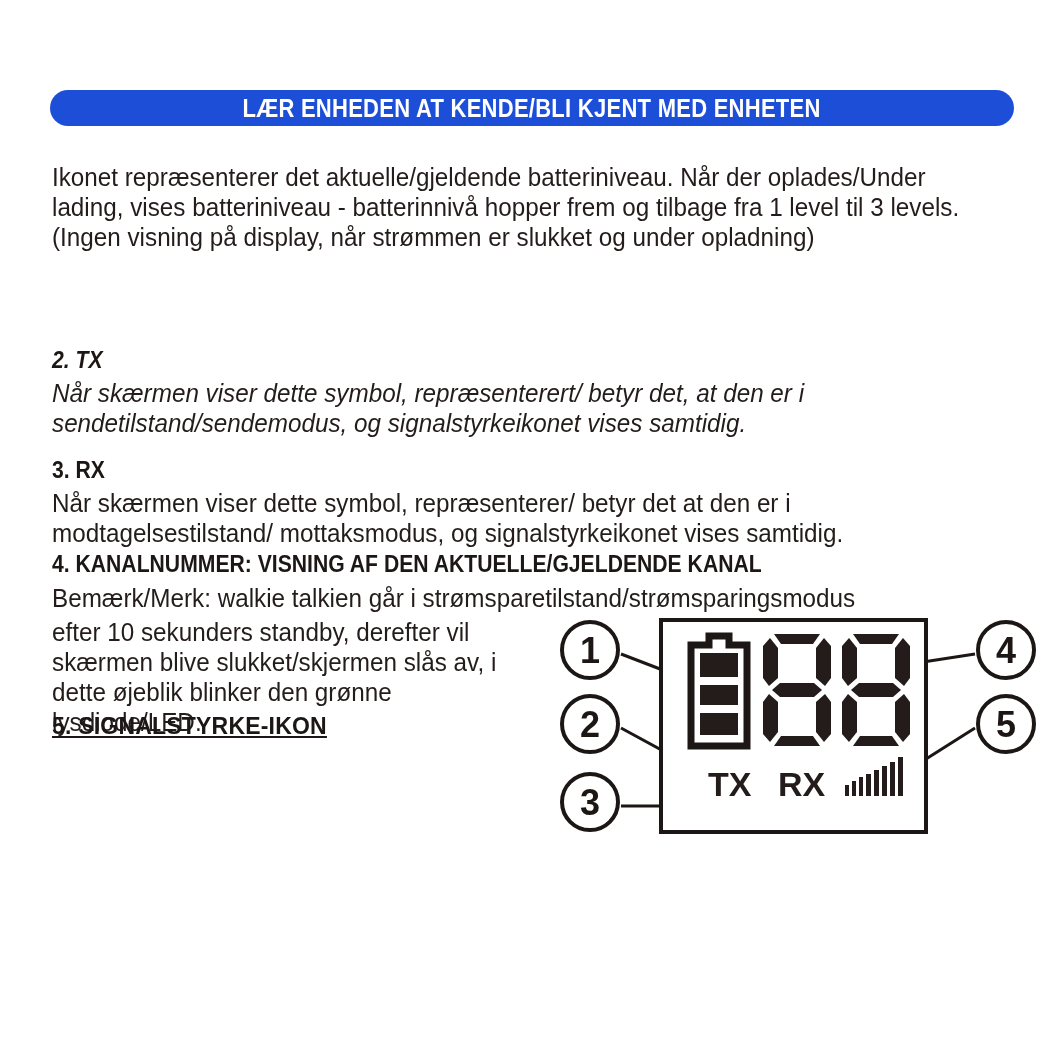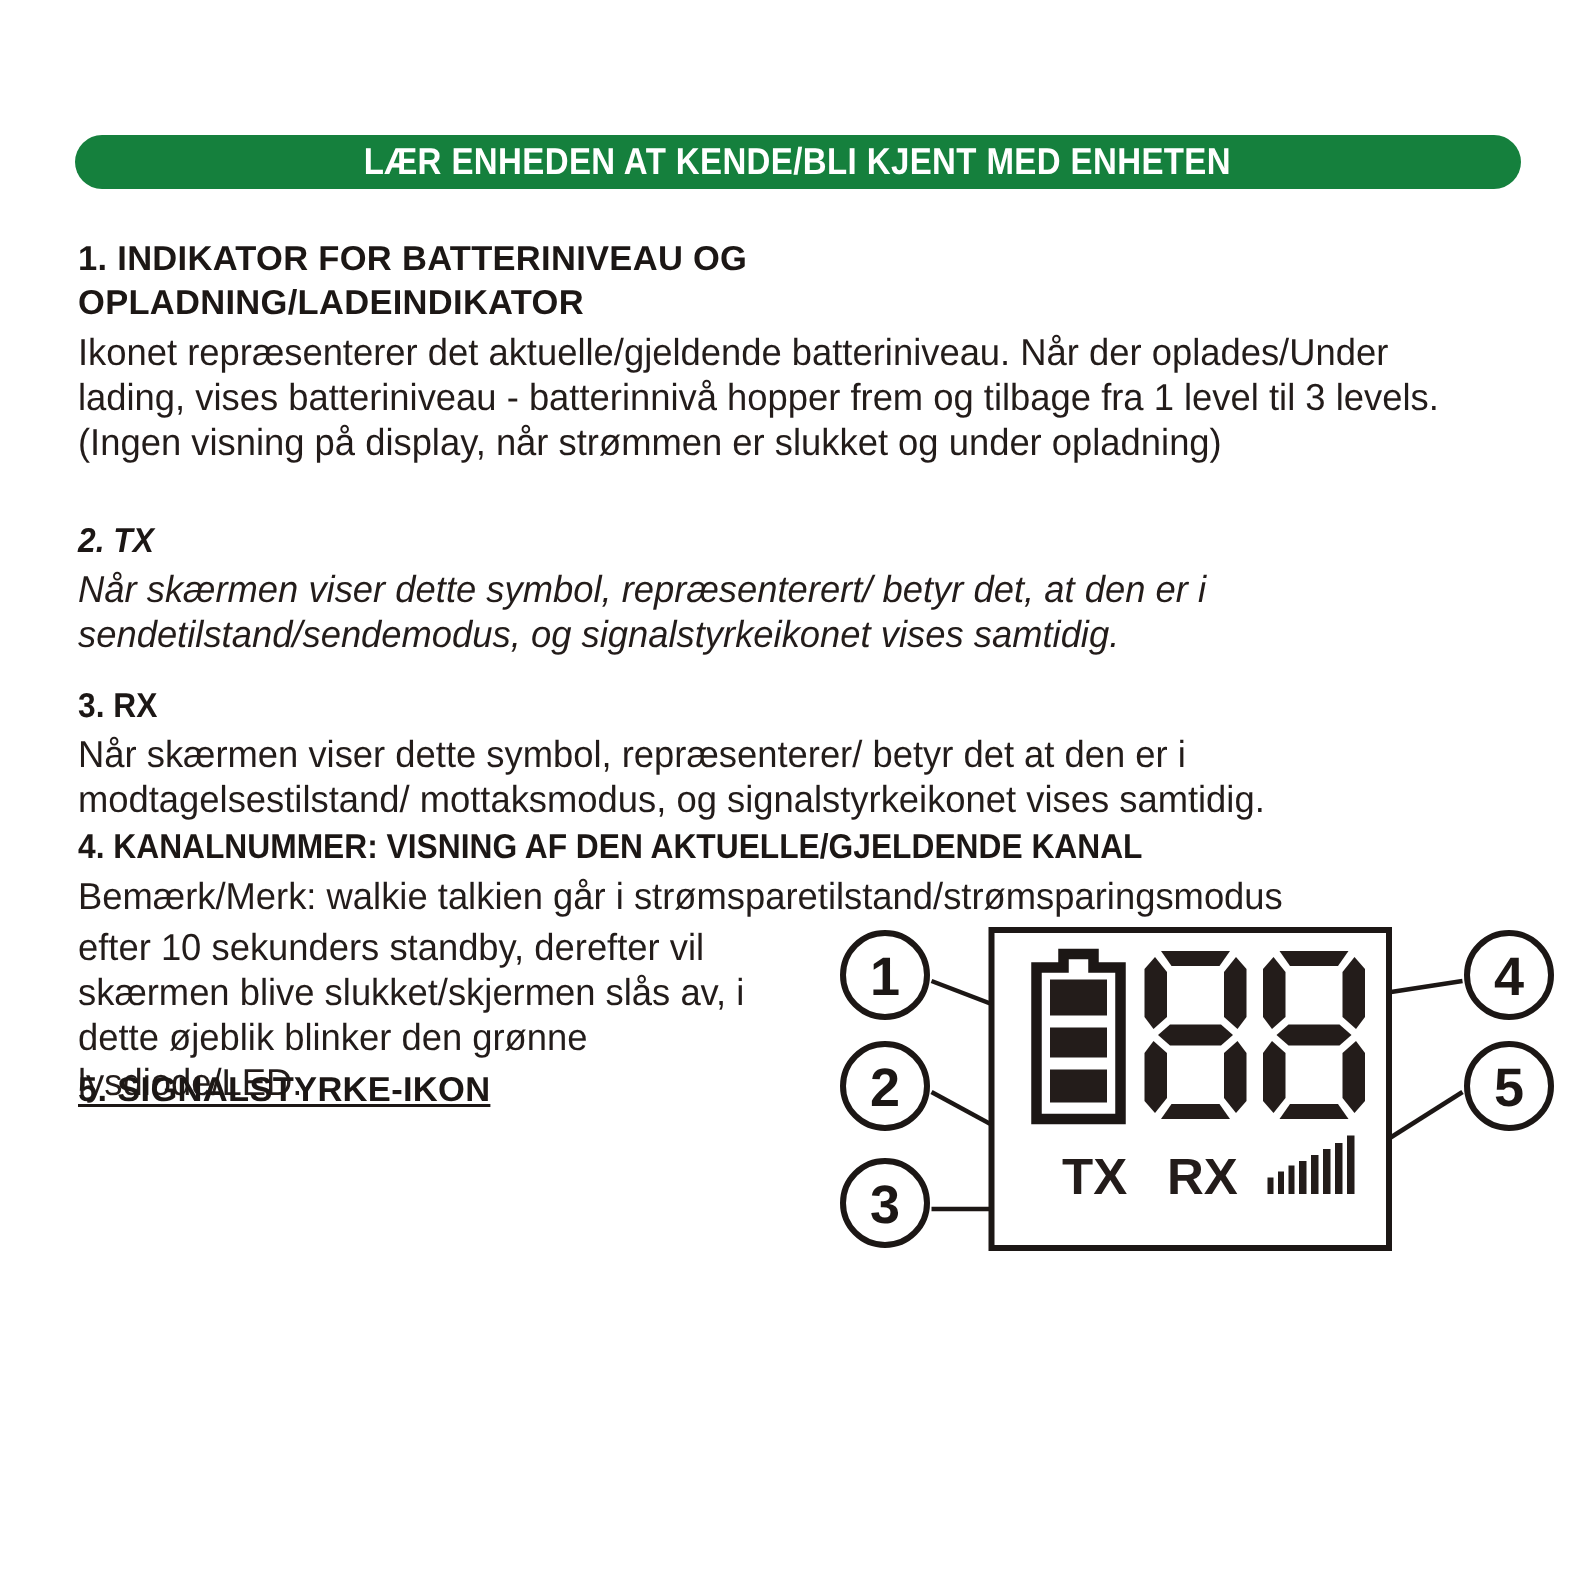--- a/index.html
+++ b/index.html
@@ -21,21 +21,21 @@
     inset: 0;
   }
 
   
   .banner {
     position: absolute;
     left: 50px;
     top: 90px;
     width: 964px;
     height: 36px;
-    background: #15803d;
+    background: #1d4ed8;
     border-radius: 18px;
     display: flex;
     align-items: center;
     justify-content: center;
     text-align: center;
   }
   .banner-title {
     color: #ffffff;
     font-family: "Liberation Sans Narrow", "Liberation Sans", sans-serif;
     font-weight: bold;
@@ -112,21 +112,20 @@
 
 <div class="page">
 
   <div class="banner">
     <div class="banner-title">LÆR ENHEDEN AT KENDE/BLI KJENT MED ENHETEN</div>
   </div>
 
   <div class="content">
 
     <div class="block-1">
-      <h2 class="sec-head">1. INDIKATOR FOR BATTERINIVEAU OG OPLADNING/LADEINDIKATOR</h2>
       <p class="sec-body">Ikonet repræsenterer det aktuelle/gjeldende batteriniveau. Når der oplades/Under lading, vises batteriniveau - batterinnivå hopper frem og tilbage fra 1 level til 3 levels. (Ingen visning på display, når strømmen er slukket og under opladning)</p>
     </div>
 
     <div class="block-2">
       <h2 class="sec-head narrow">2. TX</h2>
       <p class="sec-body">Når skærmen viser dette symbol, repræsenterert/ betyr det, at den er i sendetilstand/sendemodus, og signalstyrkeikonet vises samtidig.</p>
     </div>
 
     <div class="block-3">
       <h2 class="sec-head narrow">3. RX</h2>

